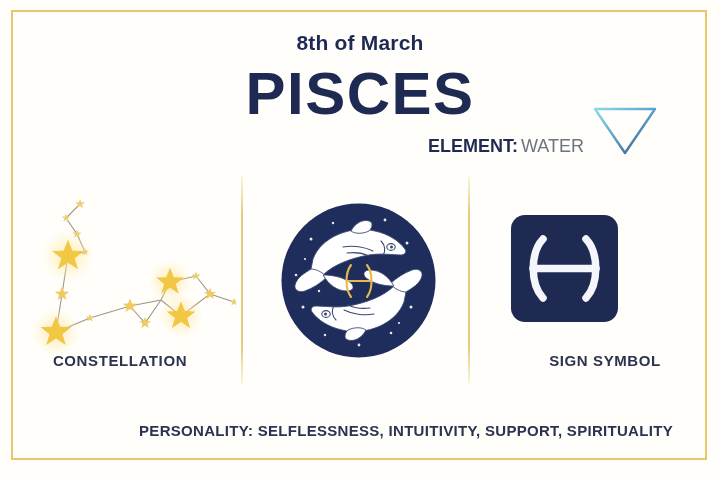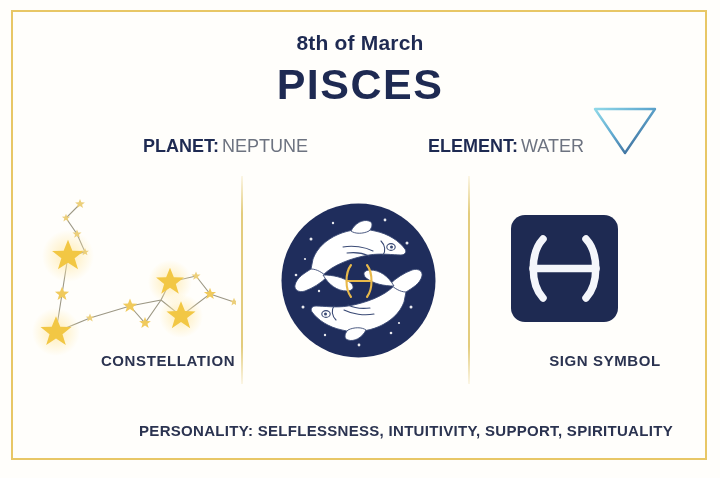--- a/index.html
+++ b/index.html
@@ -40,21 +40,21 @@
     font-weight: bold;
     color: #1e2a52;
     letter-spacing: 0.2px;
   }
   #sign-title {
     position: absolute;
     top: 62px;
     left: 0;
     width: 720px;
     text-align: center;
-    font-size: 43px;
+    font-size: 60px;
     font-weight: bold;
     color: #1e2a52;
     letter-spacing: 1.5px;
     line-height: 1.05;
   }
 
   
   #attr-row {
     position: absolute;
     top: 136px;
@@ -114,21 +114,20 @@
   #constellation-label {
     position: absolute;
     left: 0;
     top: 352px;
     width: 240px;
     text-align: center;
     font-size: 15px;
     font-weight: bold;
     color: #2b3350;
     letter-spacing: 0.6px;
-    margin-left: 48px;
   }
 
   #emblem {
     position: absolute;
     left: 281px;
     top: 203px;
     width: 155px;
     height: 155px;
   }
 
@@ -177,23 +176,20 @@
 <body>
 
 <div id="card">
 
   <div id="gold-frame"></div>
 
   <div id="date-line">8th of March</div>
   <div id="sign-title">PISCES</div>
 
   <div id="attr-row">
-    <div class="attr" id="attr-planet">
-      <span class="k">PLANET:</span><span class="v">NEPTUNE</span>
-    </div>
     <div class="attr" id="attr-element">
       <span class="k">ELEMENT:</span><span class="v">WATER</span>
     </div>
   </div>
 
   <svg id="water-triangle" viewBox="0 0 66 52">
     <defs>
       <linearGradient id="wgrad" x1="0" y1="0" x2="1" y2="1">
         <stop offset="0%" stop-color="#8fd8e8"></stop>
         <stop offset="45%" stop-color="#5fa8cf"></stop>

